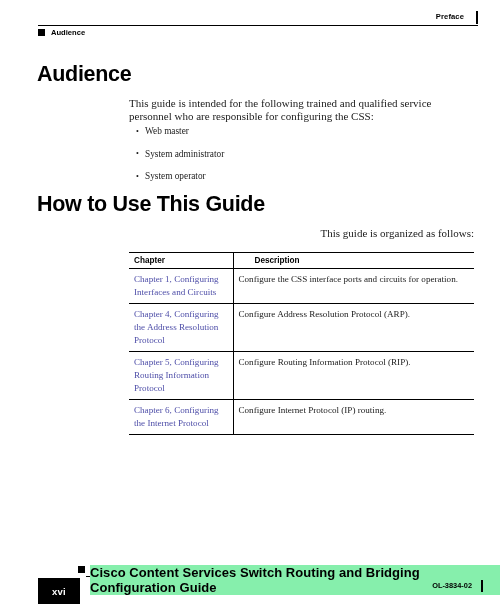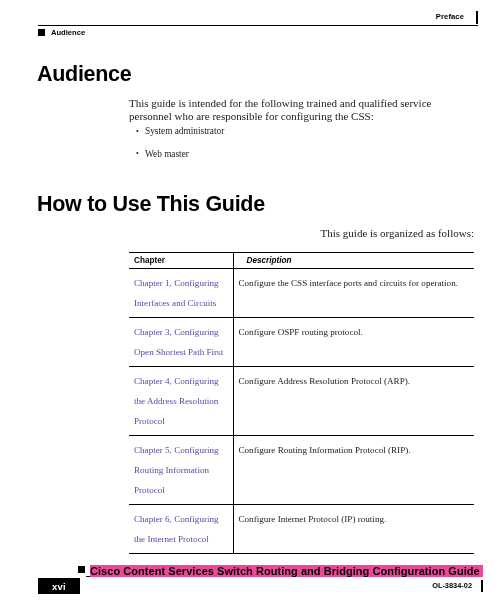--- a/index.html
+++ b/index.html
@@ -150,27 +150,26 @@
     font-size: 8.2px;
     text-align: left;
     color: #000;
     padding: 2.5px 0 3.5px 5px;
     border-top: 1.3px solid #000;
     border-bottom: 1.1px solid #000;
     vertical-align: bottom;
   }
   table.guide-table thead th.col-desc {
     border-left: 1.1px solid #000;
-    padding-left: 13px;
-    font-style: italic;
+    padding-left: 21px;
   }
   table.guide-table tbody td {
     font-family: "Liberation Serif", serif;
     font-size: 9.1px;
-    line-height: 20px;
+    line-height: 13px;
     color: #1a1a1a;
     padding: 3.5px 4px 4.5px 5px;
     border-bottom: 0.9px solid #000;
     vertical-align: top;
   }
   table.guide-table tbody td.cell-desc {
     border-left: 1.1px solid #000;
   }
   table.guide-table tbody tr:last-child td {
     border-bottom: 1.2px solid #000;
@@ -203,32 +202,32 @@
     width: 7px;
     height: 7px;
     background: #000;
   }
   .footer-title {
     position: absolute;
     left: 90px;
     top: 565px;
     font-family: "Liberation Sans", sans-serif;
     font-weight: bold;
-    font-size: 11px;
+    font-size: 13px;
     letter-spacing: .05px;
     color: #000;
-    background: #ec4899;
+    background: #86efac;
     padding-right: 3px;
   }
   .footer-pagebox {
     position: absolute;
     left: 38px;
     top: 578px;
     width: 42px;
-    height: 16px;
+    height: 26px;
     background: #000;
     color: #fff;
     font-family: "Liberation Sans", sans-serif;
     font-weight: bold;
     font-size: 9.5px;
     display: flex;
     align-items: center;
     justify-content: center;
     letter-spacing: .3px;
   }
@@ -263,22 +262,23 @@
   </div>
 </div>
 
 <div class="content">
 
   <h1 class="section-title" id="title-audience">Audience</h1>
 
   <div class="body-block" id="para-audience">This guide is intended for the following trained and qualified service personnel who are responsible for configuring the CSS:</div>
 
   <ul class="bullets">
+    <li>Web master</li>
     <li>System administrator</li>
-    <li>Web master</li>
+    <li>System operator</li>
   </ul>
 
   <h1 class="section-title" id="title-howto">How to Use This Guide</h1>
 
   <div class="body-block" id="para-howto">This guide is organized as follows:</div>
 
   <table class="guide-table">
     <colgroup>
         <col class="c1">
         <col class="c2">
@@ -288,26 +288,20 @@
         <th class="col-chapter">Chapter</th>
         <th class="col-desc">Description</th>
       </tr>
     </thead>
     <tbody>
       <tr>
         <td class="cell-chapter">
           <a class="xref" href="#">Chapter 1, Configuring Interfaces and Circuits</a>
         </td>
         <td class="cell-desc">Configure the CSS interface ports and circuits for operation.</td>
-      </tr>
-      <tr>
-        <td class="cell-chapter">
-          <a class="xref" href="#">Chapter 3, Configuring Open Shortest Path First</a>
-        </td>
-        <td class="cell-desc">Configure OSPF routing protocol.</td>
       </tr>
       <tr>
         <td class="cell-chapter">
           <a class="xref" href="#">Chapter 4, Configuring the Address Resolution Protocol</a>
         </td>
         <td class="cell-desc">Configure Address Resolution Protocol (ARP).</td>
       </tr>
       <tr>
         <td class="cell-chapter">
           <a class="xref" href="#">Chapter 5, Configuring Routing Information Protocol</a>

